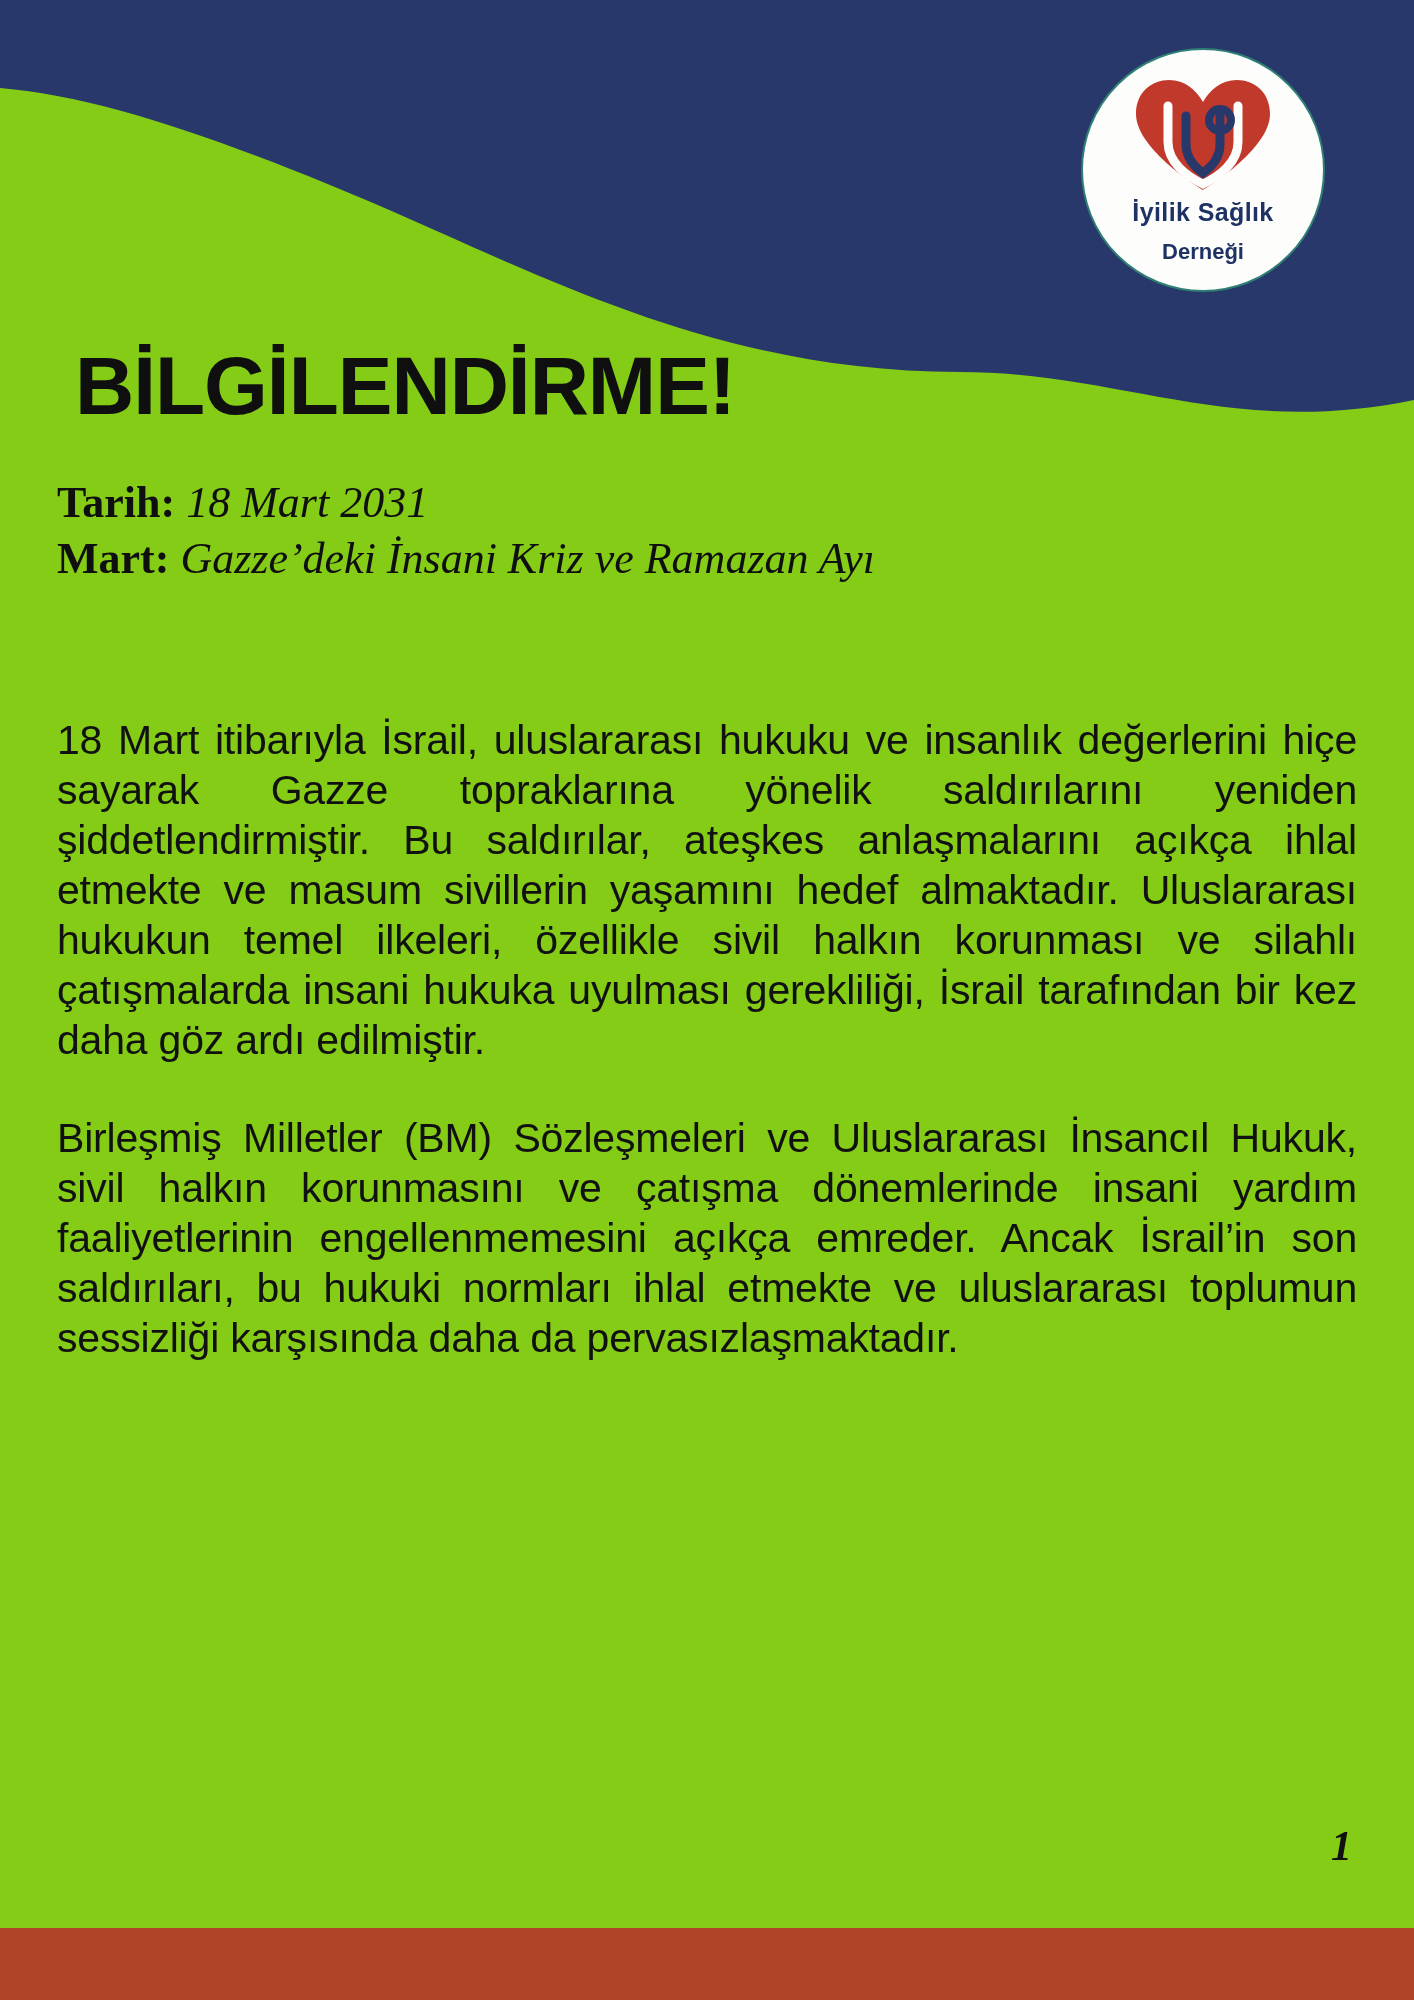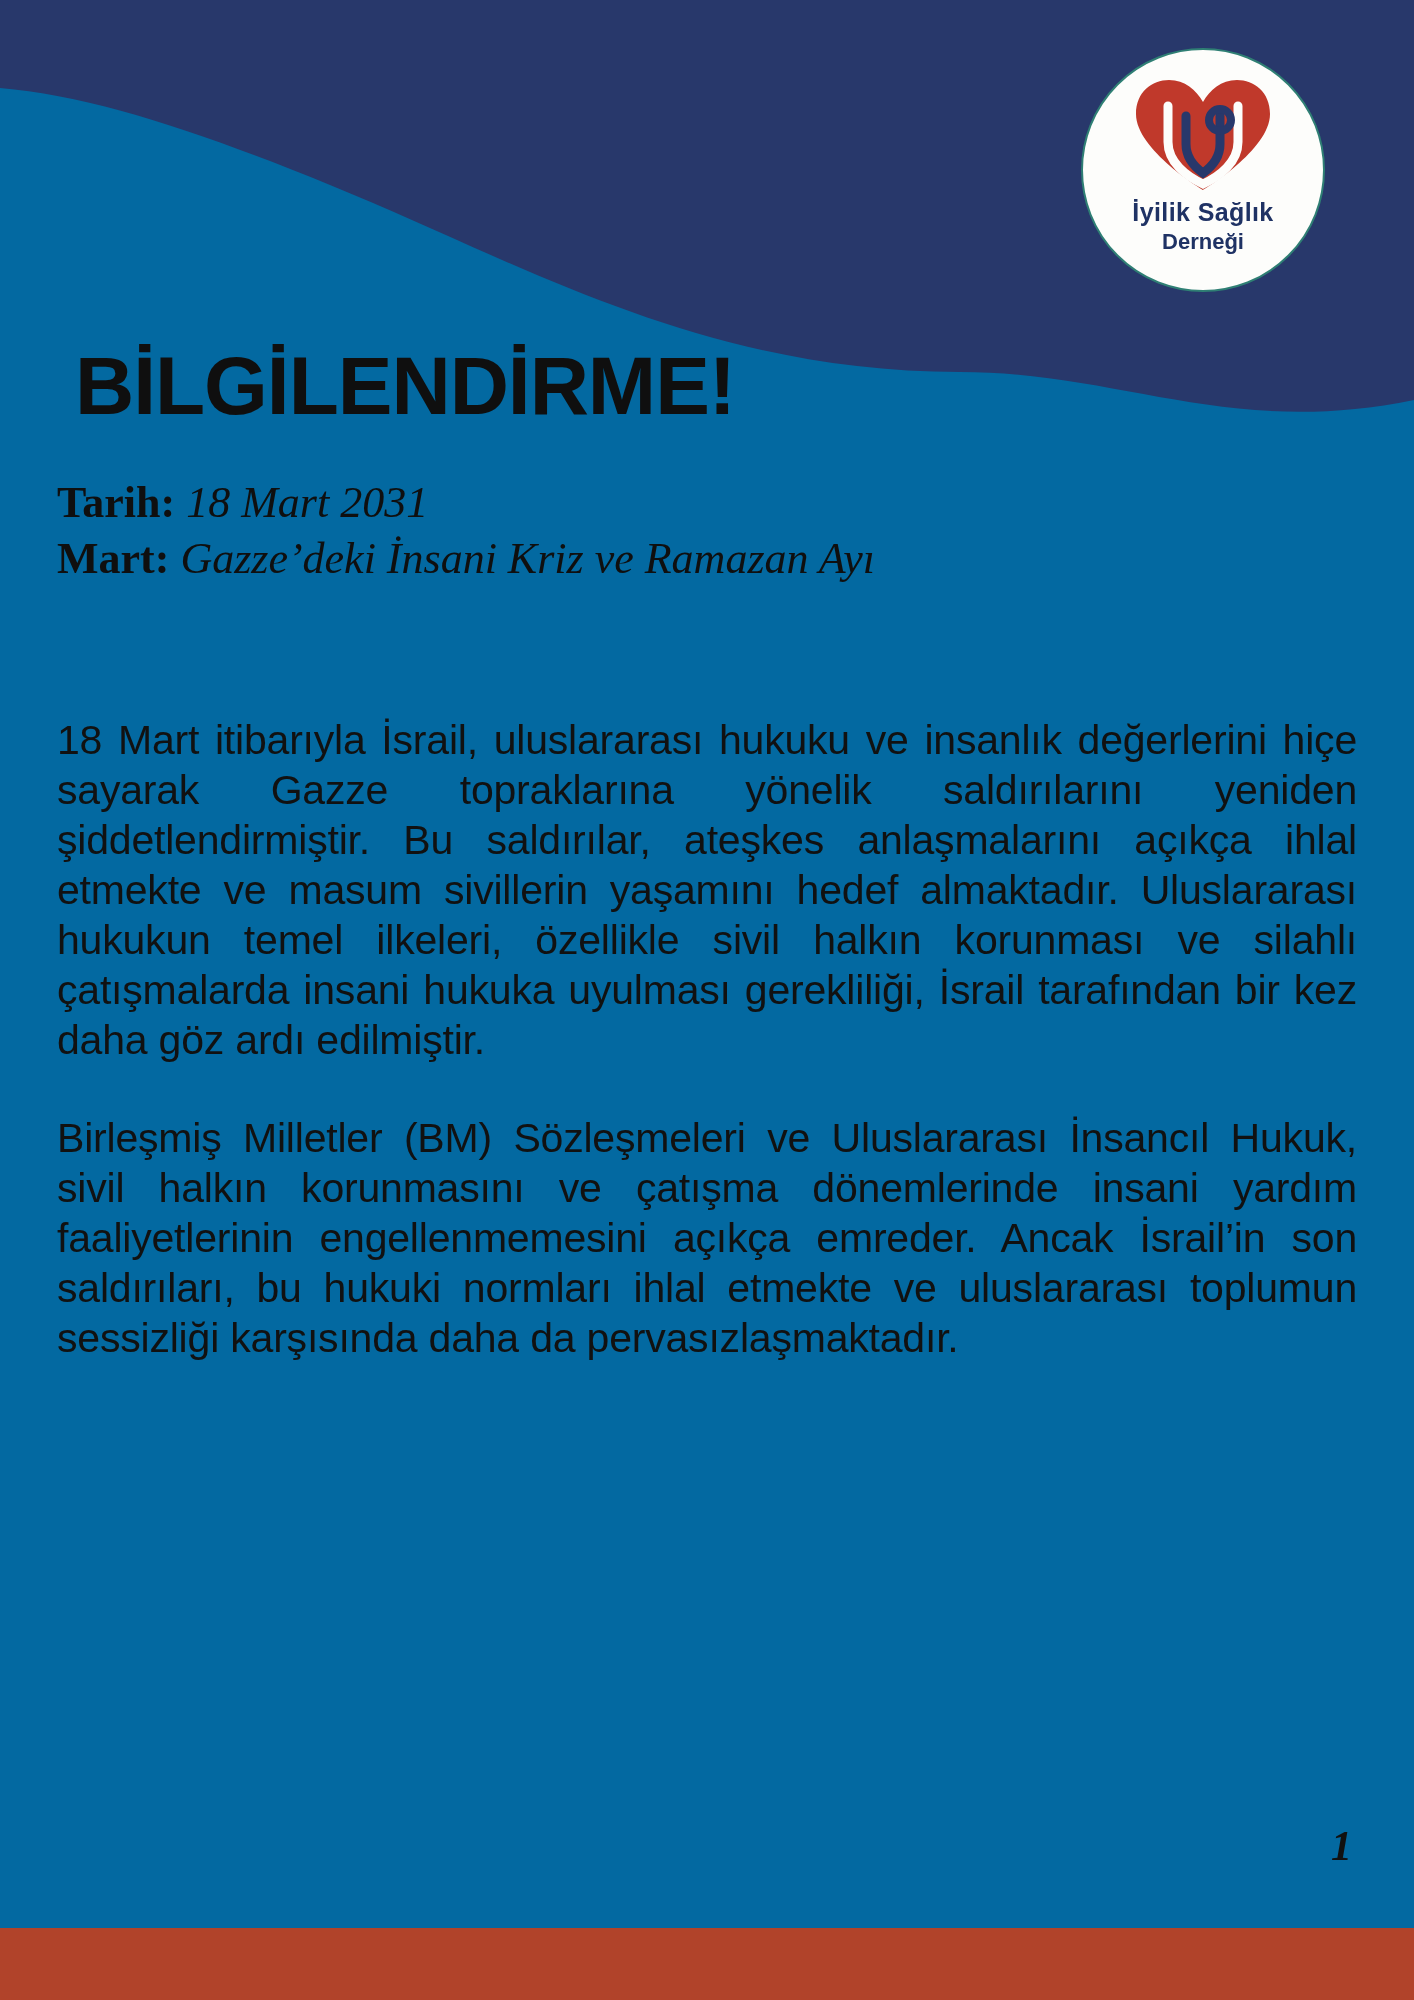--- a/index.html
+++ b/index.html
@@ -7,21 +7,21 @@
     padding: 0;
     background: #ffffff;
   }
   body {
     font-family: "Liberation Sans", sans-serif;
   }
   .page {
     position: relative;
     width: 1414px;
     height: 2000px;
-    background: #0369a1;
+    background: #84cc16;
     overflow: hidden;
   }
 
   
   .header-wave {
     position: absolute;
     left: 0;
     top: 0;
     width: 1414px;
     height: 470px;
@@ -55,21 +55,21 @@
     font-size: 25px;
     font-weight: bold;
     color: #1f3264;
     letter-spacing: .4px;
     margin-top: 4px;
   }
   .logo-text2 {
     font-size: 22px;
     font-weight: bold;
     color: #1f3264;
-    margin-top: 2px;
+    margin-top: 12px;
   }
 
   
   .doc-title {
     position: absolute;
     left: 57px;
     top: 327px;
     z-index: 4;
     font-size: 82px;
     line-height: 1;

